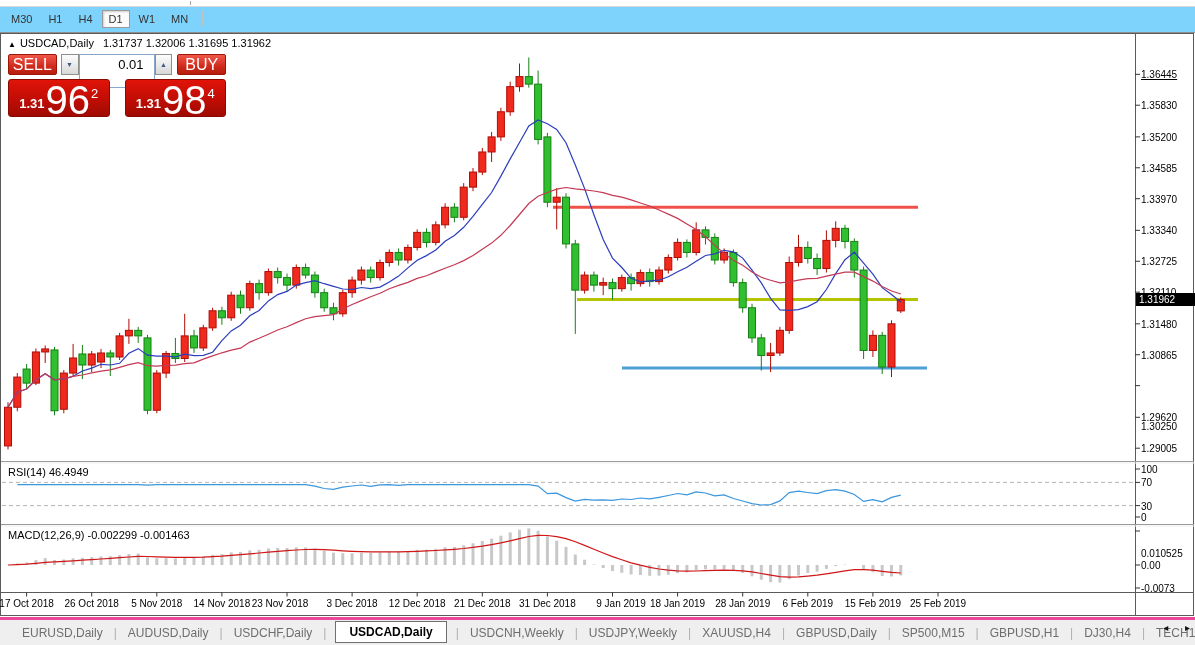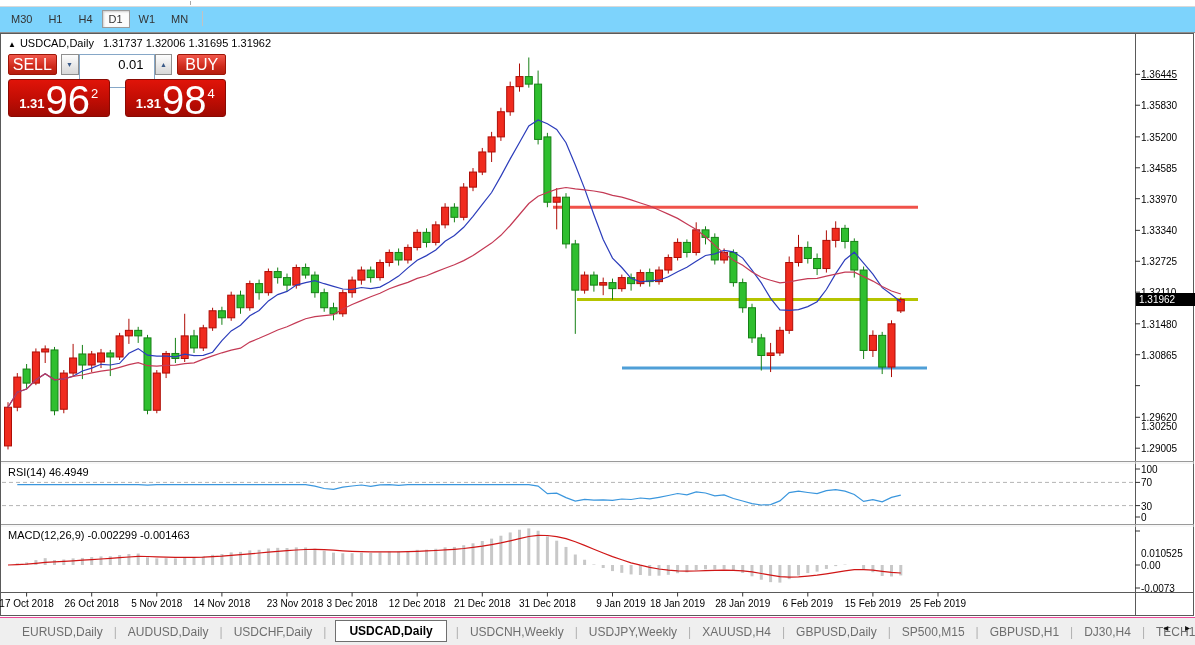--- a/index.html
+++ b/index.html
@@ -37,21 +37,21 @@
        padding:1px 10px 14px 0;font-family:"Liberation Sans",sans-serif;}
   .trade-row2{display:flex;margin-top:4px;gap:15px;}
   .pbox{width:101px;height:34px;border:1px solid #8a0a03;border-radius:3px;color:#fff;
         background:linear-gradient(180deg,#e01409 0%,#c00d04 55%,#9f0a02 100%);
         display:flex;align-items:flex-end;justify-content:center;padding-bottom:2px;}
   .pbox .pp{font-size:13px;font-weight:bold;margin:0 1px 3px 0;}
   .pbox .pb{font-size:40px;line-height:28px;}
   .pbox .ps{font-size:13px;transform:translateY(-13px);margin-left:1px;}
   
   .tabbar{position:absolute;left:0;top:617px;width:1195px;height:28px;background:#efefef;
-          border-top:1px solid #ec4899;z-index:2;display:flex;align-items:center;
+          border-top:3px solid #ec4899;z-index:2;display:flex;align-items:center;
           padding-left:20px;box-sizing:border-box;font-size:12px;color:#6e6e6e;}
   .tab{padding:3px 2px;white-space:nowrap;cursor:default;}
   .tab.active{background:#fff;border:1px solid #6f6f6f;color:#000;font-weight:bold;
               padding:3px 13px;margin-top:-2px;}
   .tabsep{color:#b0b0b0;margin:0 9px;}
   .tab-arrows{position:absolute;right:5px;top:622px;z-index:3;font-size:10px;color:#111;}
   .tab-arrows span{margin-left:14px;cursor:default;}
 </style>
 </head>
 <body>
@@ -456,21 +456,21 @@
     <div class="axis-label" style="top: 477.4px;">70</div>
     <div class="axis-label" style="top: 500.6px;">30</div>
     <div class="axis-label" style="top: 512px;">0</div>
     <div class="axis-label" style="top: 548px;">0.010525</div>
     <div class="axis-label" style="top: 560px;">0.00</div>
     <div class="axis-label" style="top: 583px;">-0.0073</div>
     <div class="date-label" style="top: 598px; left: 26.6px;">17 Oct 2018</div>
     <div class="date-label" style="top: 598px; left: 91.7px;">26 Oct 2018</div>
     <div class="date-label" style="top: 598px; left: 156.8px;">5 Nov 2018</div>
     <div class="date-label" style="top: 598px; left: 221.9px;">14 Nov 2018</div>
-    <div class="date-label" style="top: 598px; left: 295px;">23 Nov 2018</div>
+    <div class="date-label" style="top: 598px; left: 280px;">23 Nov 2018</div>
     <div class="date-label" style="top: 598px; left: 352.1px;">3 Dec 2018</div>
     <div class="date-label" style="top: 598px; left: 417.2px;">12 Dec 2018</div>
     <div class="date-label" style="top: 598px; left: 482.3px;">21 Dec 2018</div>
     <div class="date-label" style="top: 598px; left: 547.4px;">31 Dec 2018</div>
     <div class="date-label" style="top: 598px; left: 621px;">9 Jan 2019</div>
     <div class="date-label" style="top: 598px; left: 677.6px;">18 Jan 2019</div>
     <div class="date-label" style="top: 598px; left: 742.7px;">28 Jan 2019</div>
     <div class="date-label" style="top: 598px; left: 807.8px;">6 Feb 2019</div>
     <div class="date-label" style="top: 598px; left: 872.9px;">15 Feb 2019</div>
     <div class="date-label" style="top: 598px; left: 938px;">25 Feb 2019</div>

